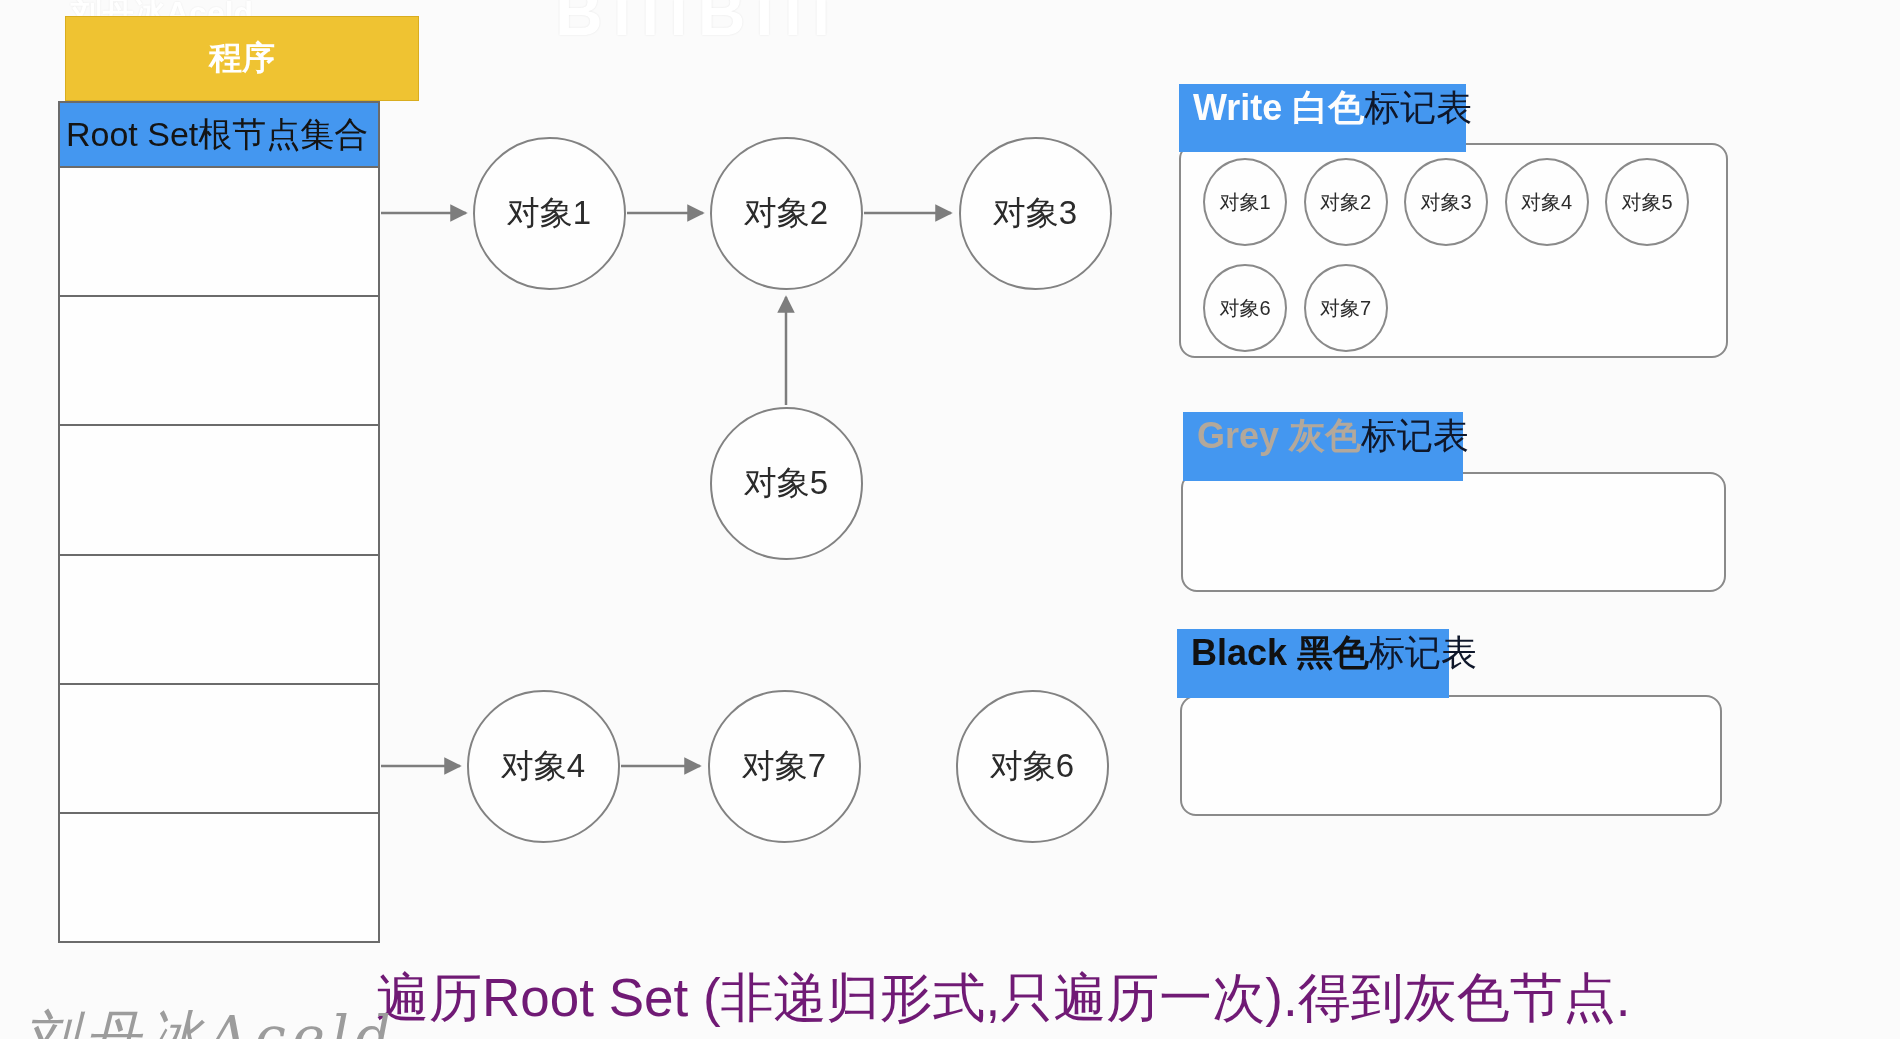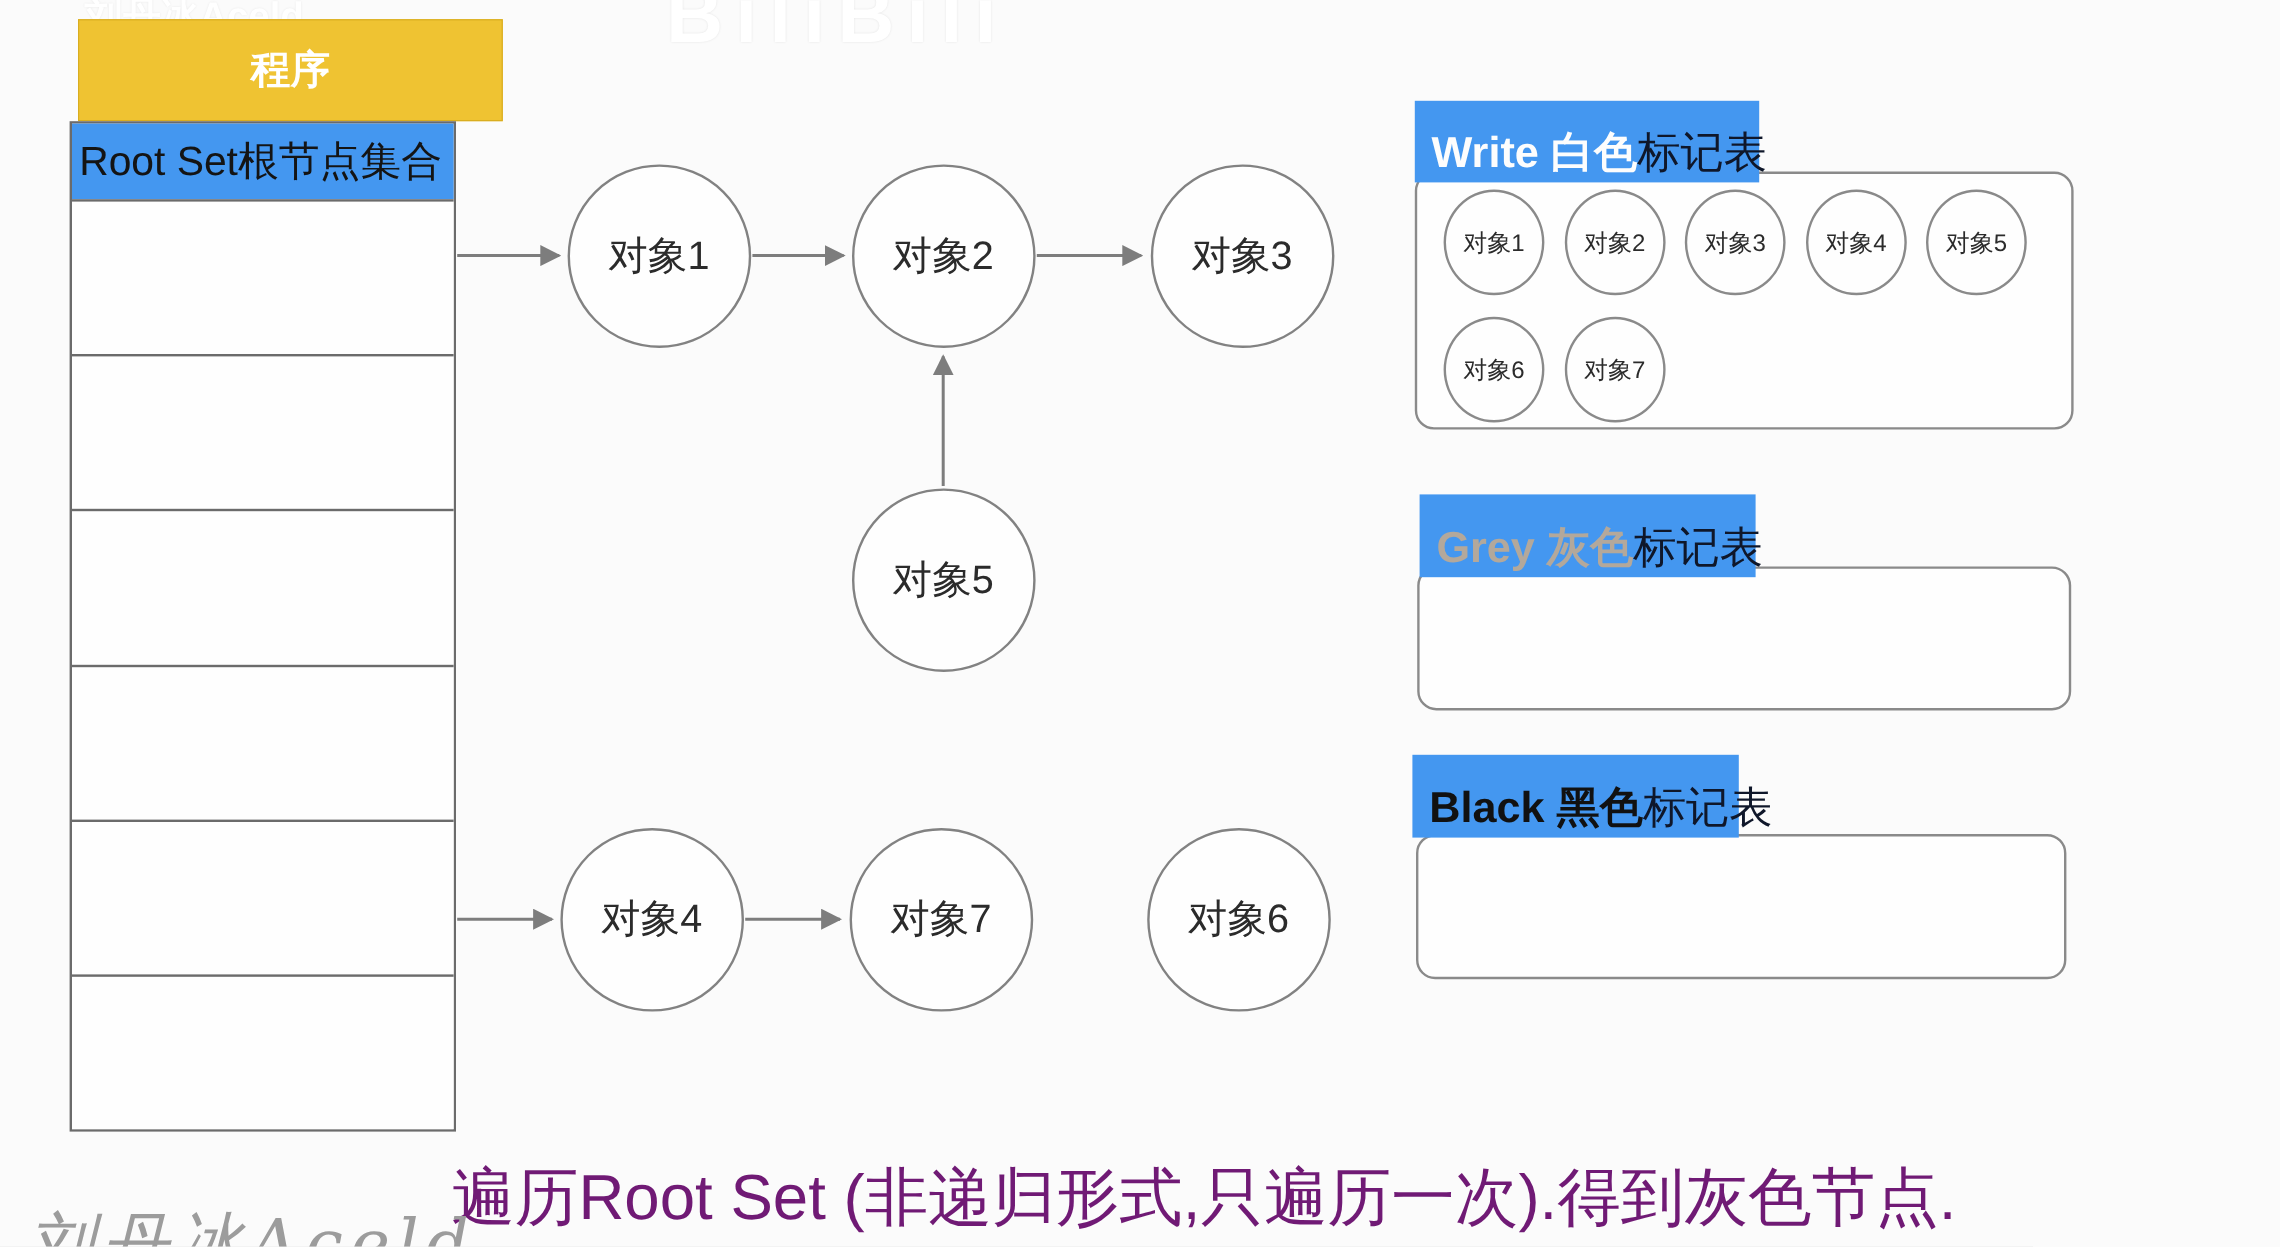--- a/index.html
+++ b/index.html
@@ -42,21 +42,21 @@
   .edges-svg{position:absolute;left:0;top:0;width:1900px;height:1039px;pointer-events:none;}
   .edge{stroke:#7d7d7d;stroke-width:2.5;}
   .gnode{
     position:absolute;width:153px;height:153px;border-radius:50%;
     border:2.5px solid #828282;background:#fefefe;box-sizing:border-box;
     display:flex;align-items:center;justify-content:center;
     font-size:33px;color:#2b2b2b;
   }
   
   .panel-label{
-    position:absolute;background:#4497f0;display:flex;align-items:flex-end;
+    position:absolute;background:#4497f0;display:flex;align-items:flex-start;
     padding-left:14px;box-sizing:border-box;white-space:nowrap;z-index:3;
     font-size:36px;
   }
   .pl-bold{font-weight:bold;}
   .pl-rest{color:#0f172a;font-weight:normal;}
   .panel-rect{
     position:absolute;background:#fefefe;border:2px solid #8a8a8a;
     border-radius:16px;box-sizing:border-box;z-index:2;
   }
   .panel-white .pl-bold{color:#fdfdfd;}

